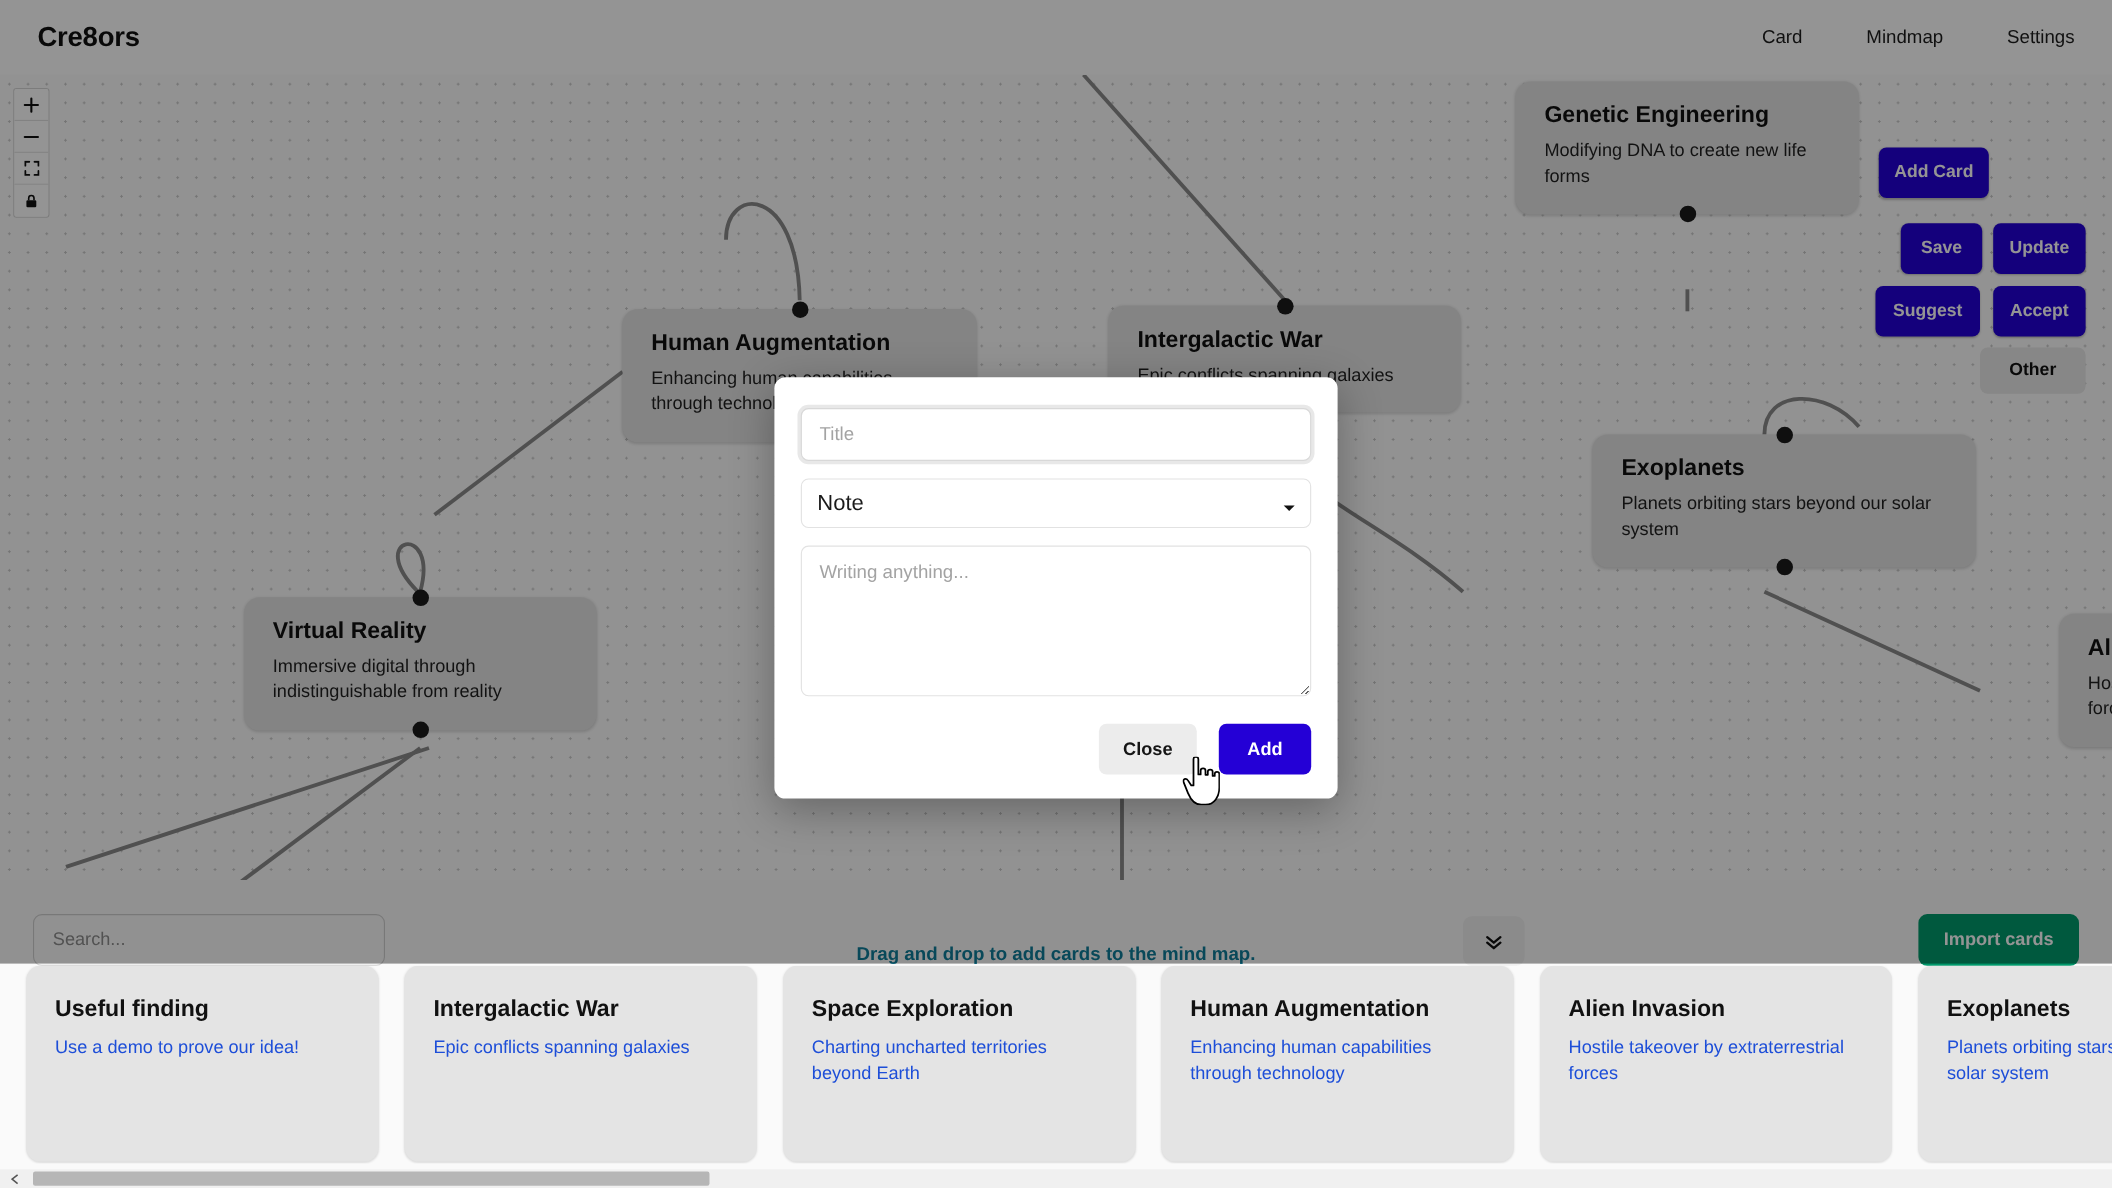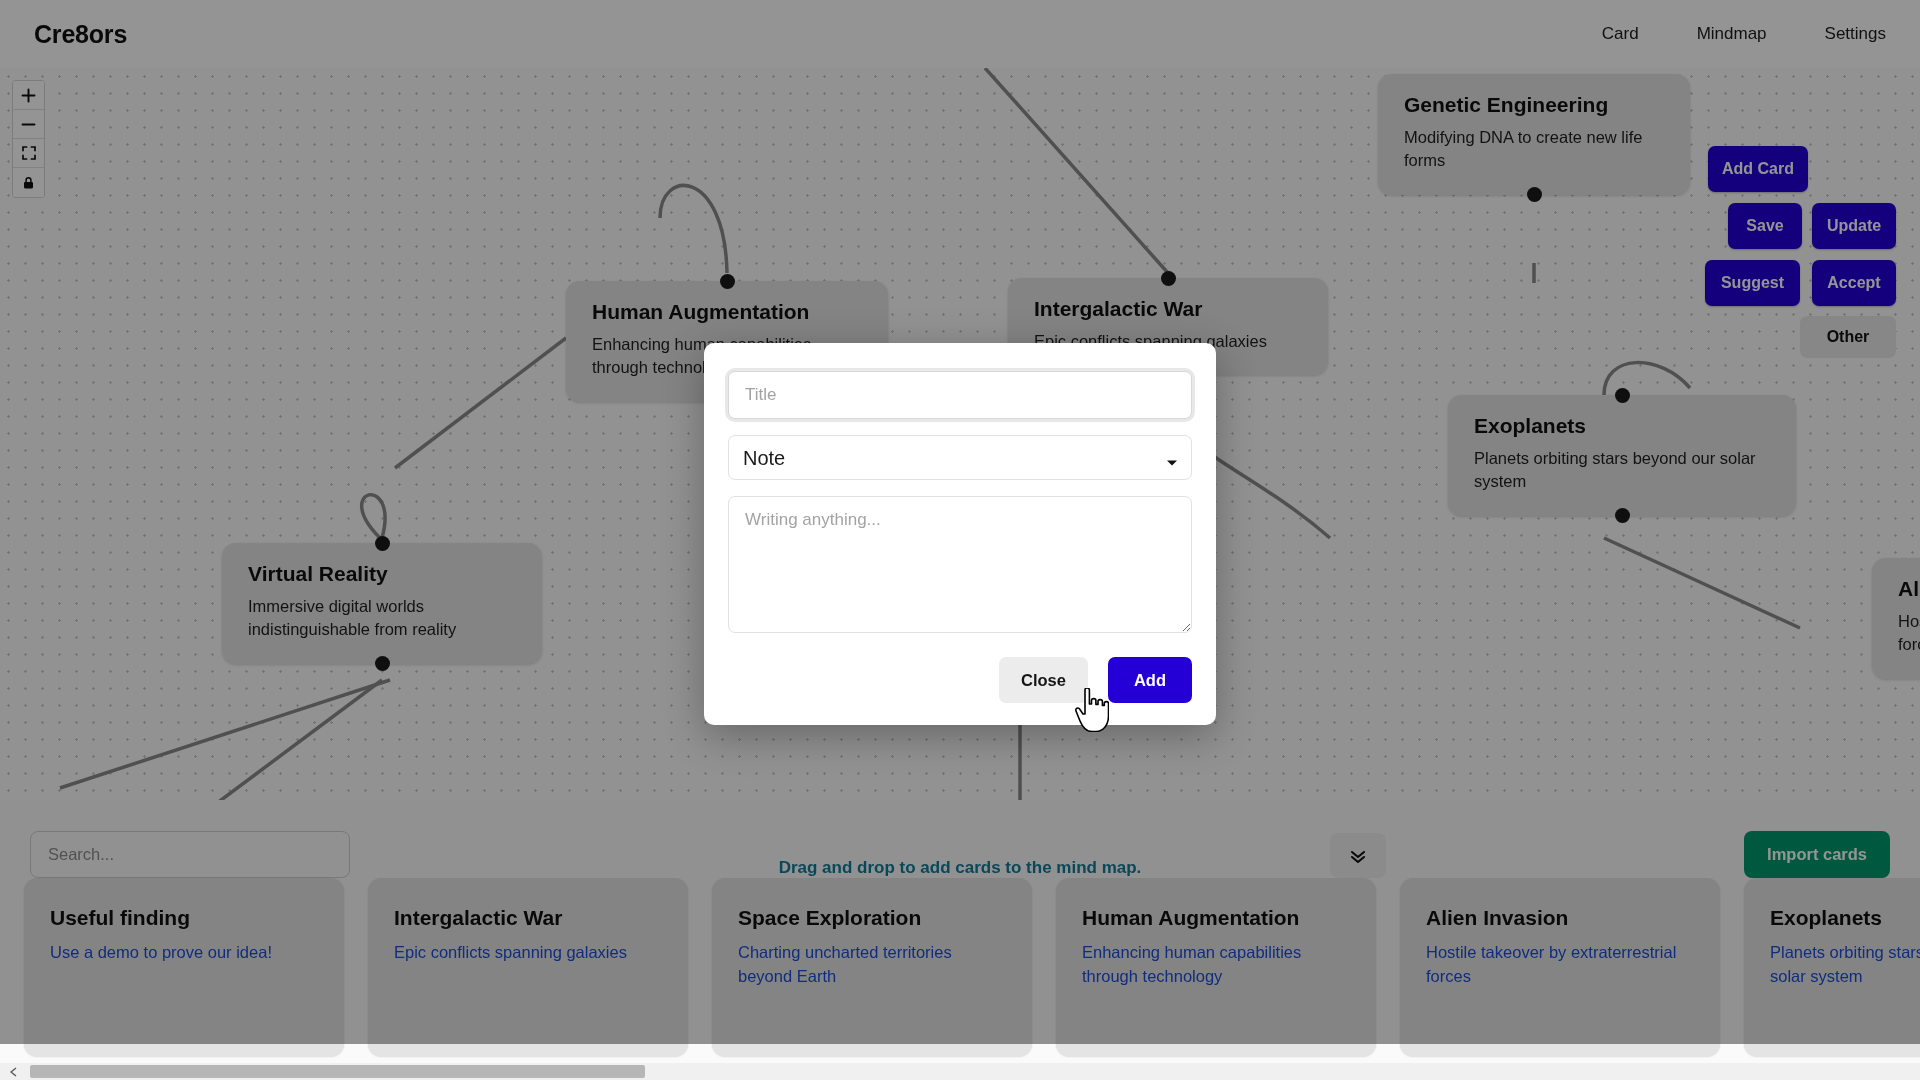--- a/index.html
+++ b/index.html
@@ -3,21 +3,21 @@
 <meta charset="utf-8">
 <style>
   * { box-sizing: border-box; margin: 0; padding: 0; }
   html, body {
     width: 1920px; height: 1080px;
     overflow: hidden;
     font-family: "Liberation Sans", sans-serif;
     background: #f2f2f2;
   }
 
-  #app { position: relative; width: 1920px; height: 1044px; }
+  #app { position: relative; width: 1920px; height: 876px; }
 
   
   #backdrop {
     position: absolute; inset: 0;
     background: rgba(0,0,0,0.42);
     z-index: 200;
   }
 
   
   #header {
@@ -385,30 +385,30 @@
     <div class="node" style="left:1448px; top:327px; width:348px;">
       <div class="handle top"></div>
       <div class="node-title">Exoplanets</div>
       <div class="node-desc">Planets orbiting stars beyond our solar system</div>
       <div class="handle bottom"></div>
     </div>
 
     <div class="node" style="left:222px; top:475px; width:320px;">
       <div class="handle top"></div>
       <div class="node-title">Virtual Reality</div>
-      <div class="node-desc">Immersive digital worlds indistinguishable from reality</div>
+      <div class="node-desc">Immersive digital through indistinguishable from reality</div>
       <div class="handle bottom"></div>
     </div>
 
     <div class="node" style="left:1872px; top:490px; width:320px;">
       <div class="node-title">Alien Invasion</div>
       <div class="node-desc">Hostile takeover by extraterrestrial forces</div>
     </div>
 
-    <div class="btn-primary" style="position:absolute; left:1708px; top:78px; width:100px; height:46px;">Add Card</div>
+    <div class="btn-primary" style="position:absolute; left:1708px; top:66px; width:100px; height:46px;">Add Card</div>
     <div class="btn-primary" style="position:absolute; left:1728px; top:135px; width:74px; height:46px;">Save</div>
     <div class="btn-primary" style="position:absolute; left:1812px; top:135px; width:84px; height:46px;">Update</div>
     <div class="btn-primary" style="position:absolute; left:1705px; top:192px; width:95px; height:46px;">Suggest</div>
     <div class="btn-primary" style="position:absolute; left:1812px; top:192px; width:84px; height:46px;">Accept</div>
     <div class="btn-light" style="position:absolute; left:1800px; top:248px; width:96px; height:42px;">Other</div>
   </div>
 
   <div id="bottom-panel">
     <div id="panel-bar">
       <input id="search-input" type="text" placeholder="Search..." style="">

